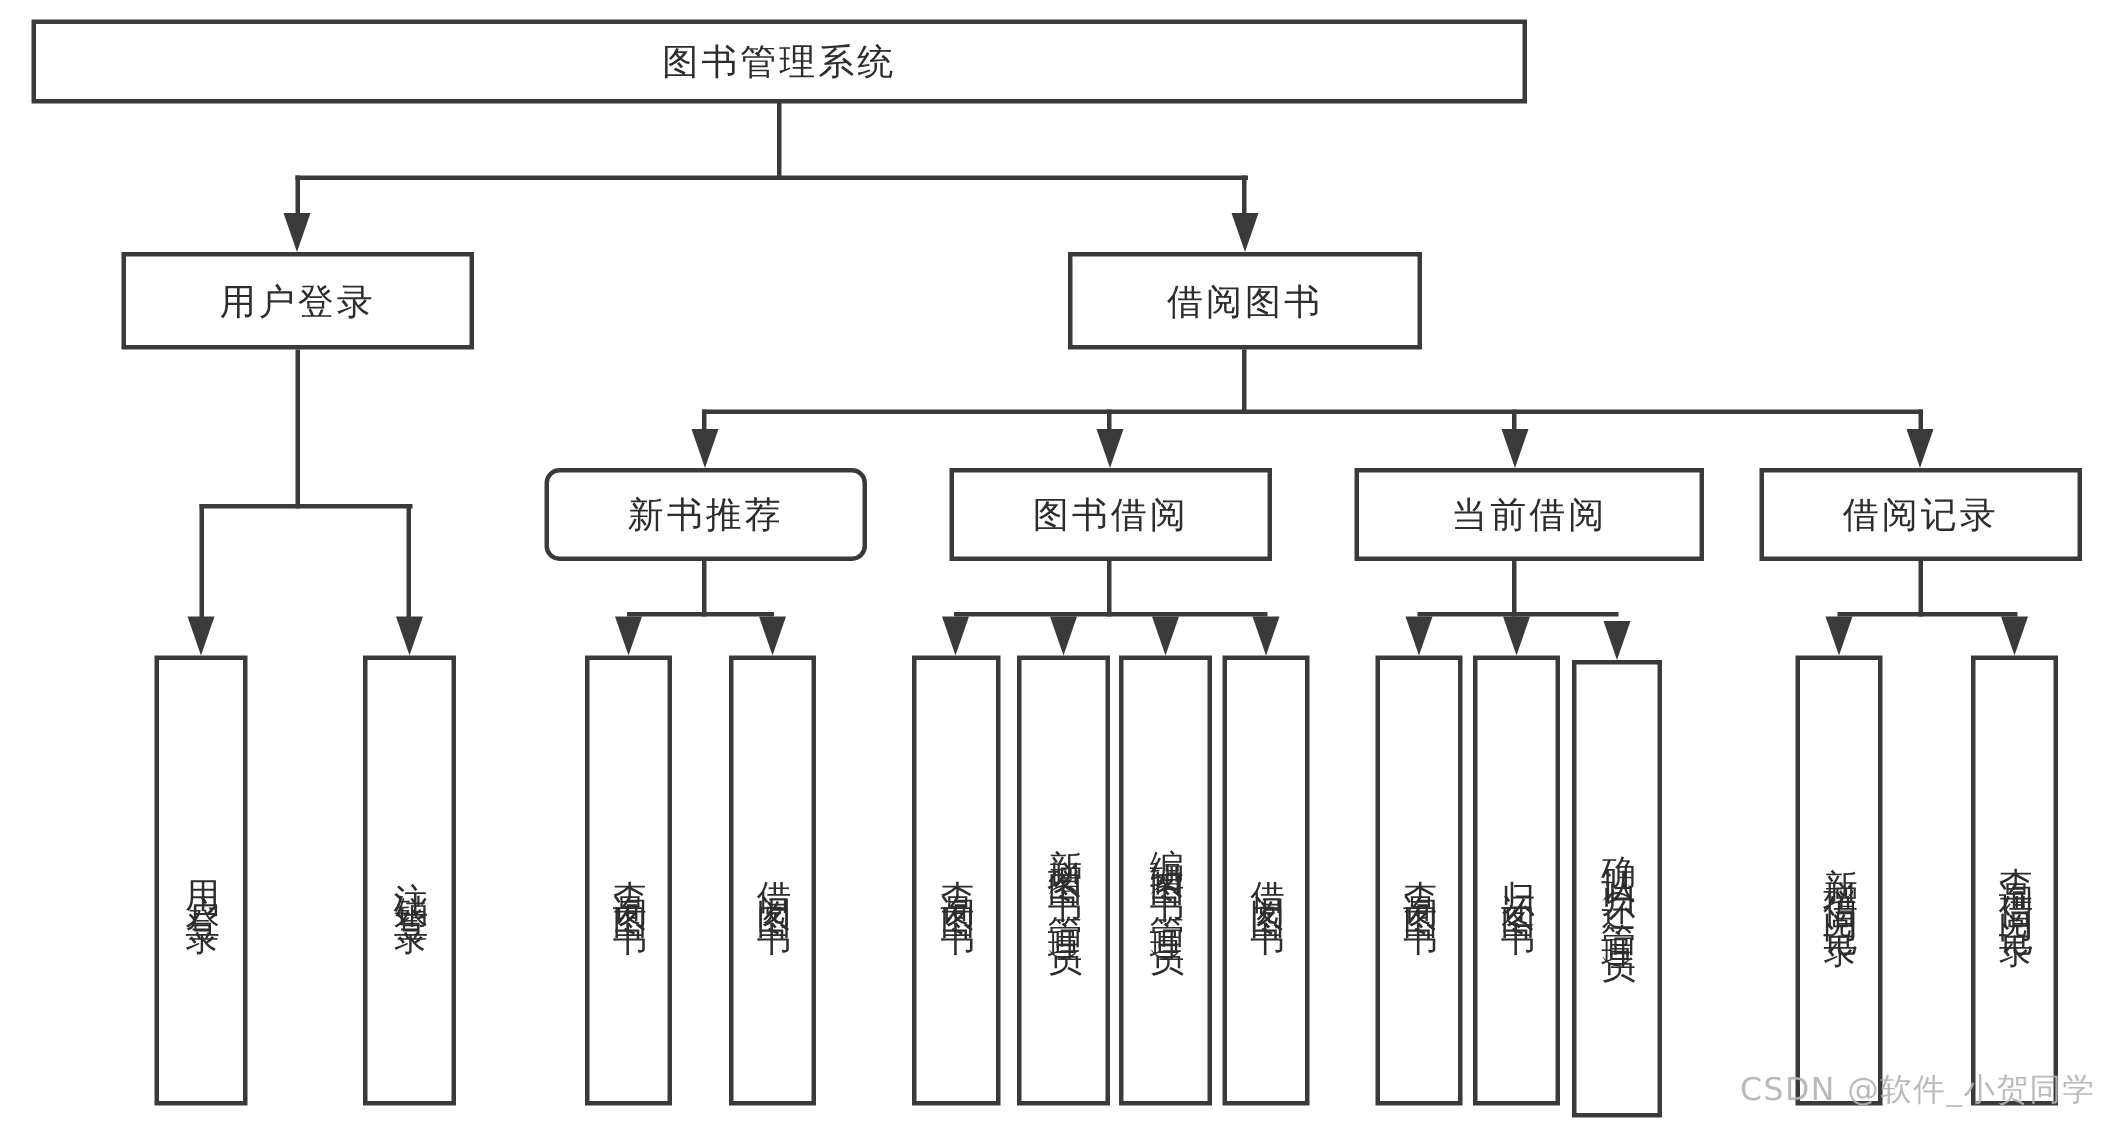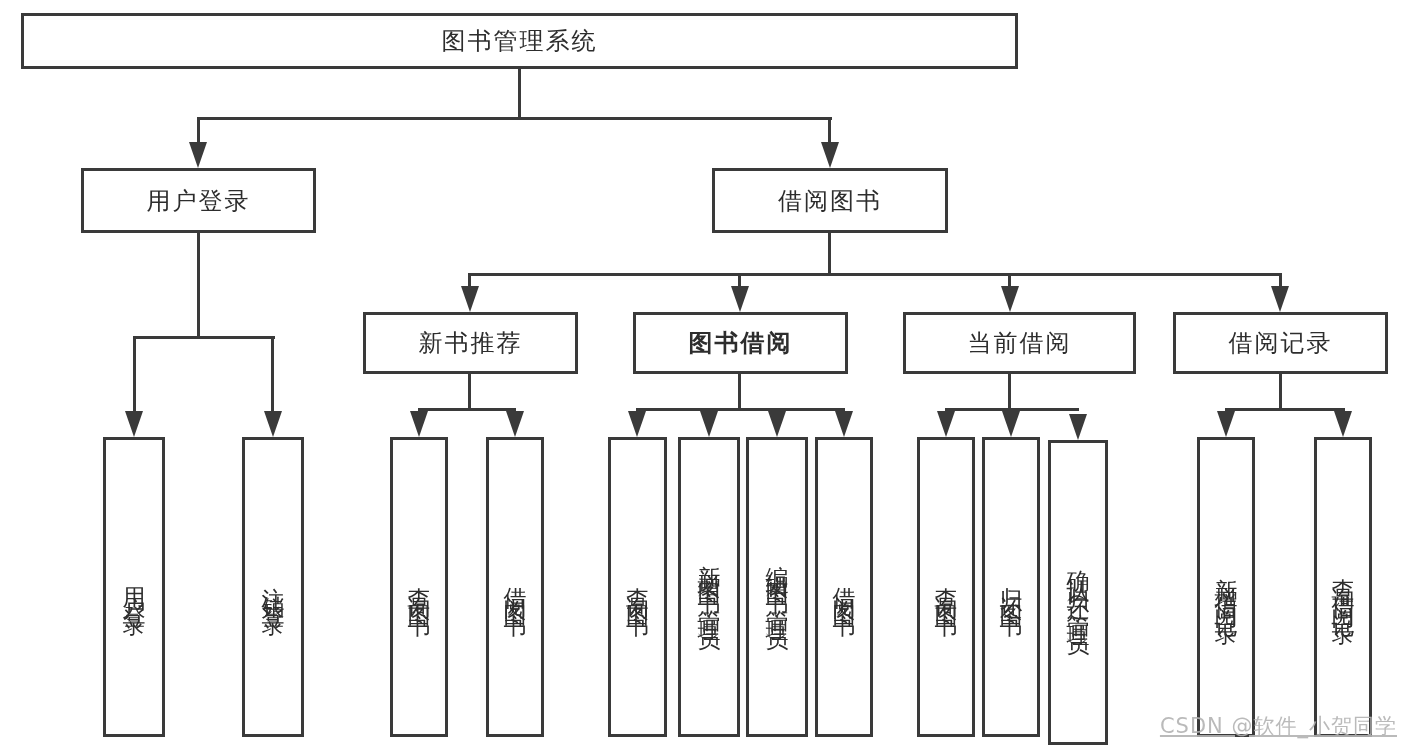--- a/index.html
+++ b/index.html
@@ -29,41 +29,41 @@
     writing-mode:vertical-rl;text-orientation:mixed;
     font-size:23px;letter-spacing:9px;line-height:1;color:var(--text);
   }
   .hl{position:absolute;height:3px;background:var(--line);}
   .vl{position:absolute;width:3px;background:var(--line);}
   .ah{position:absolute;width:0;height:0;
       border-left:9px solid transparent;border-right:9px solid transparent;
       border-top:26px solid var(--line);}
   .watermark{
     position:absolute;color:var(--wm);font-size:21px;letter-spacing:1px;
-    z-index:5;opacity:.9;white-space:nowrap;text-decoration:underline;
+    z-index:5;opacity:.9;white-space:nowrap;
   }
 </style>
 </head>
 <body>
 
 <div class="box" style="left:21px;top:13px;width:997px;height:56px;">
   <span>图书管理系统</span>
 </div>
 
 <div class="box" style="left:81px;top:168px;width:235px;height:65px;">
   <span>用户登录</span>
 </div>
 <div class="box" style="left:712px;top:168px;width:236px;height:65px;">
   <span>借阅图书</span>
 </div>
 
-<div class="box" style="left:363px;top:312px;width:215px;height:62px;">
+<div class="box" style="left:363px;top:312px;width:215px;height:62px;border-radius:10px;">
   <span>新书推荐</span>
 </div>
-<div class="box" style="left:633px;top:312px;width:215px;height:62px;font-weight:bold;">
+<div class="box" style="left:633px;top:312px;width:215px;height:62px;">
   <span>图书借阅</span>
 </div>
 <div class="box" style="left:903px;top:312px;width:233px;height:62px;">
   <span>当前借阅</span>
 </div>
 <div class="box" style="left:1173px;top:312px;width:215px;height:62px;">
   <span>借阅记录</span>
 </div>
 
 <div class="vbox" style="left:103px;top:437px;width:62px;height:300px;">

